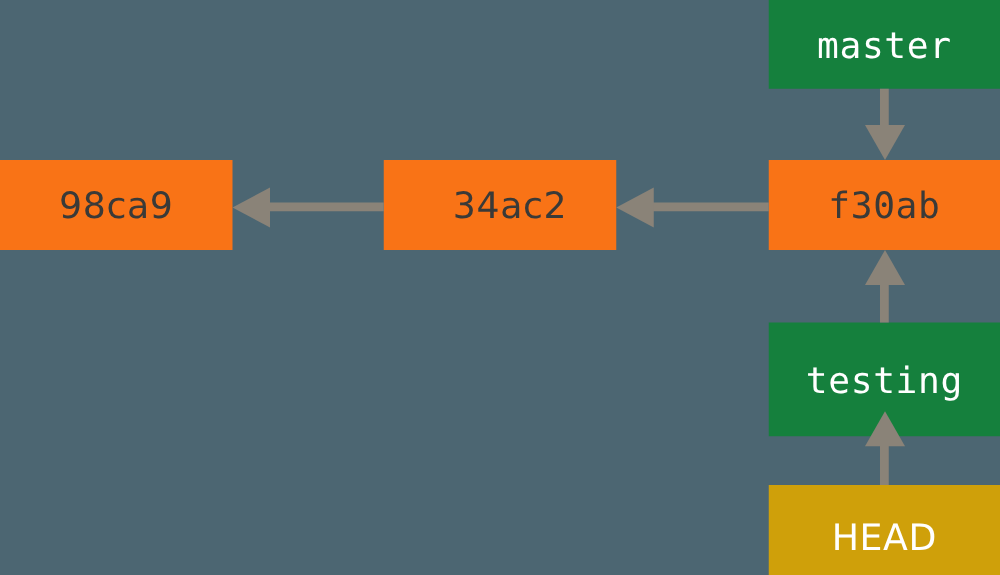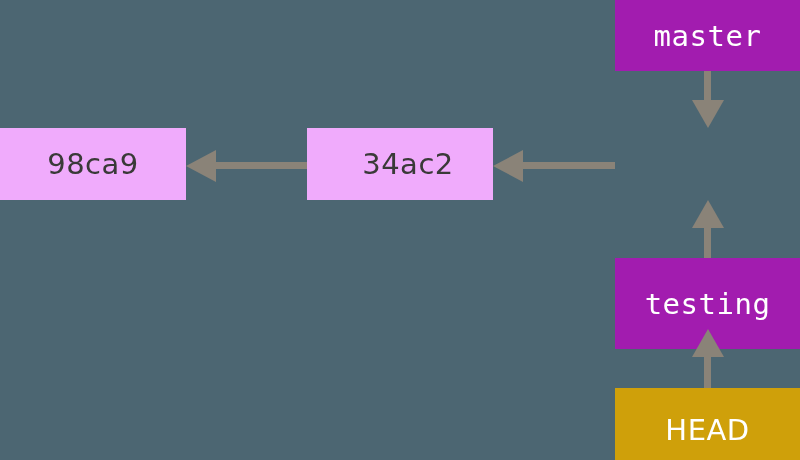--- a/index.html
+++ b/index.html
@@ -17,32 +17,32 @@
   }
   .box {
     position: absolute;
     display: flex;
     align-items: center;
     justify-content: center;
     box-sizing: border-box;
     letter-spacing: 0.5px;
   }
   .commit-box {
-    background: #f0abfc;
+    background: #f97316;
     color: #3a3a38;
     font-size: 29px;
   }
   .commit-box.mono {
     font-family: "DejaVu Sans Mono", monospace;
   }
   .commit-box.sans {
     font-family: "DejaVu Sans", sans-serif;
   }
   .branch-box {
-    background: #a21caf;
+    background: #15803d;
     color: #ffffff;
     font-size: 29px;
     font-family: "DejaVu Sans Mono", monospace;
   }
   .head-box {
     background: #cfa00a;
     color: #ffffff;
     font-size: 29px;
     font-family: "DejaVu Sans", sans-serif;
   }
@@ -134,20 +134,23 @@
 <div id="diagram">
 
   <div class="box commit-box sans" id="box-98ca9">
     <span>98ca9</span>
   </div>
 
   <div class="box commit-box sans" id="box-34ac2">
     <span>34ac2</span>
   </div>
 
+  <div class="box commit-box mono" id="box-f30ab">
+    <span>f30ab</span>
+  </div>
 
   <div class="box branch-box" id="box-master">
     <span>master</span>
   </div>
 
   <div class="box branch-box" id="box-testing">
     <span>testing</span>
   </div>
 
   <div class="box head-box" id="box-head">

